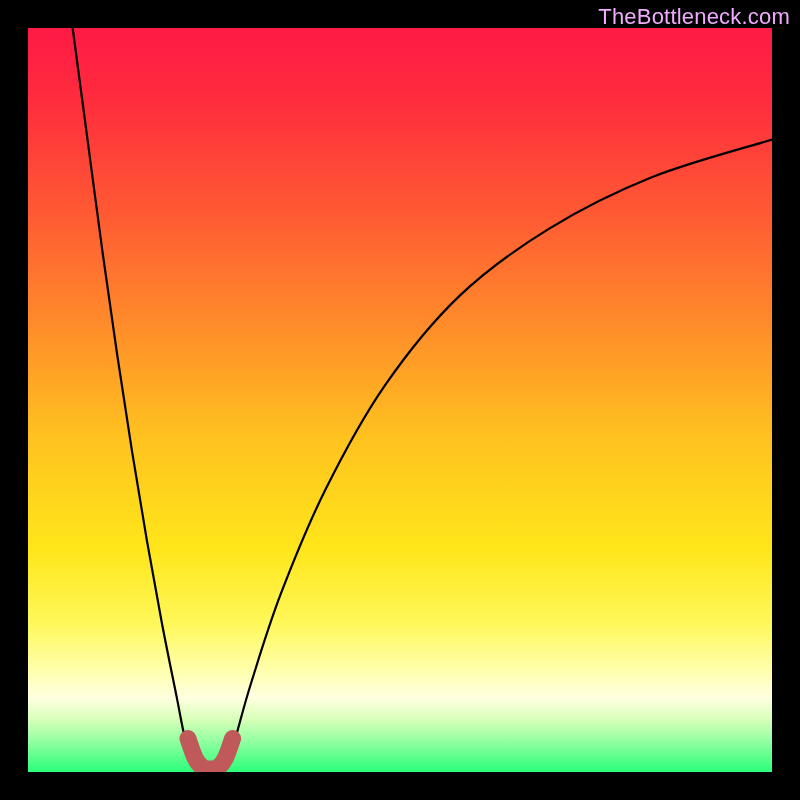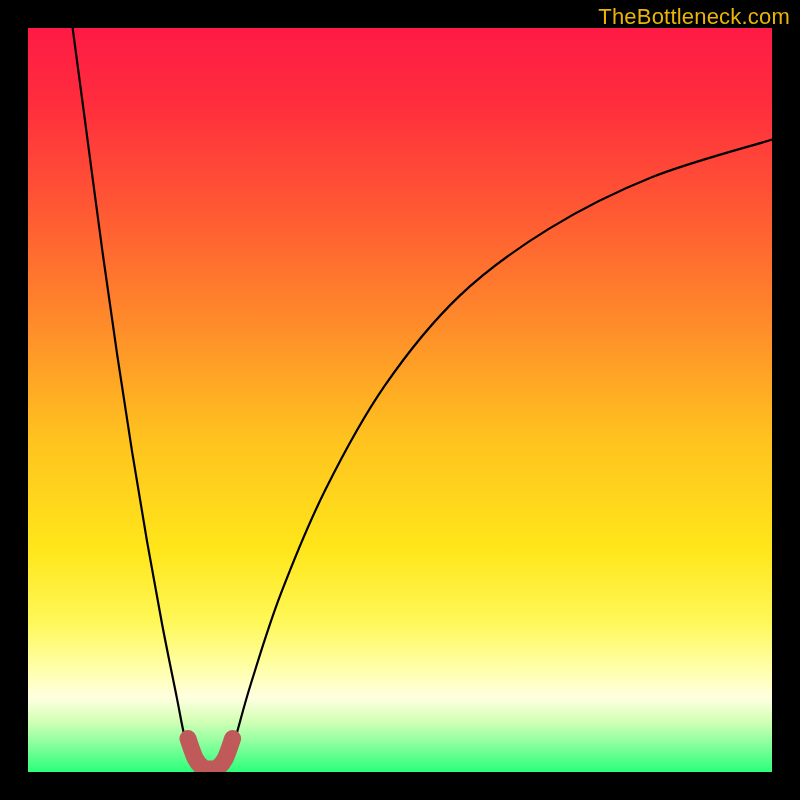--- a/index.html
+++ b/index.html
@@ -23,21 +23,21 @@
     position: absolute;
     left: 28px;
     top: 28px;
     width: 744px;
     height: 744px;
   }
   .watermark {
     position: absolute;
     top: 4px;
     right: 10px;
-    color: #eab308;
+    color: #f0abfc;
     font-size: 22px;
     font-weight: 500;
     letter-spacing: 0.2px;
   }
 </style>
 </head>
 <body>
 
 <div class="frame">
   <div class="watermark">TheBottleneck.com</div>

